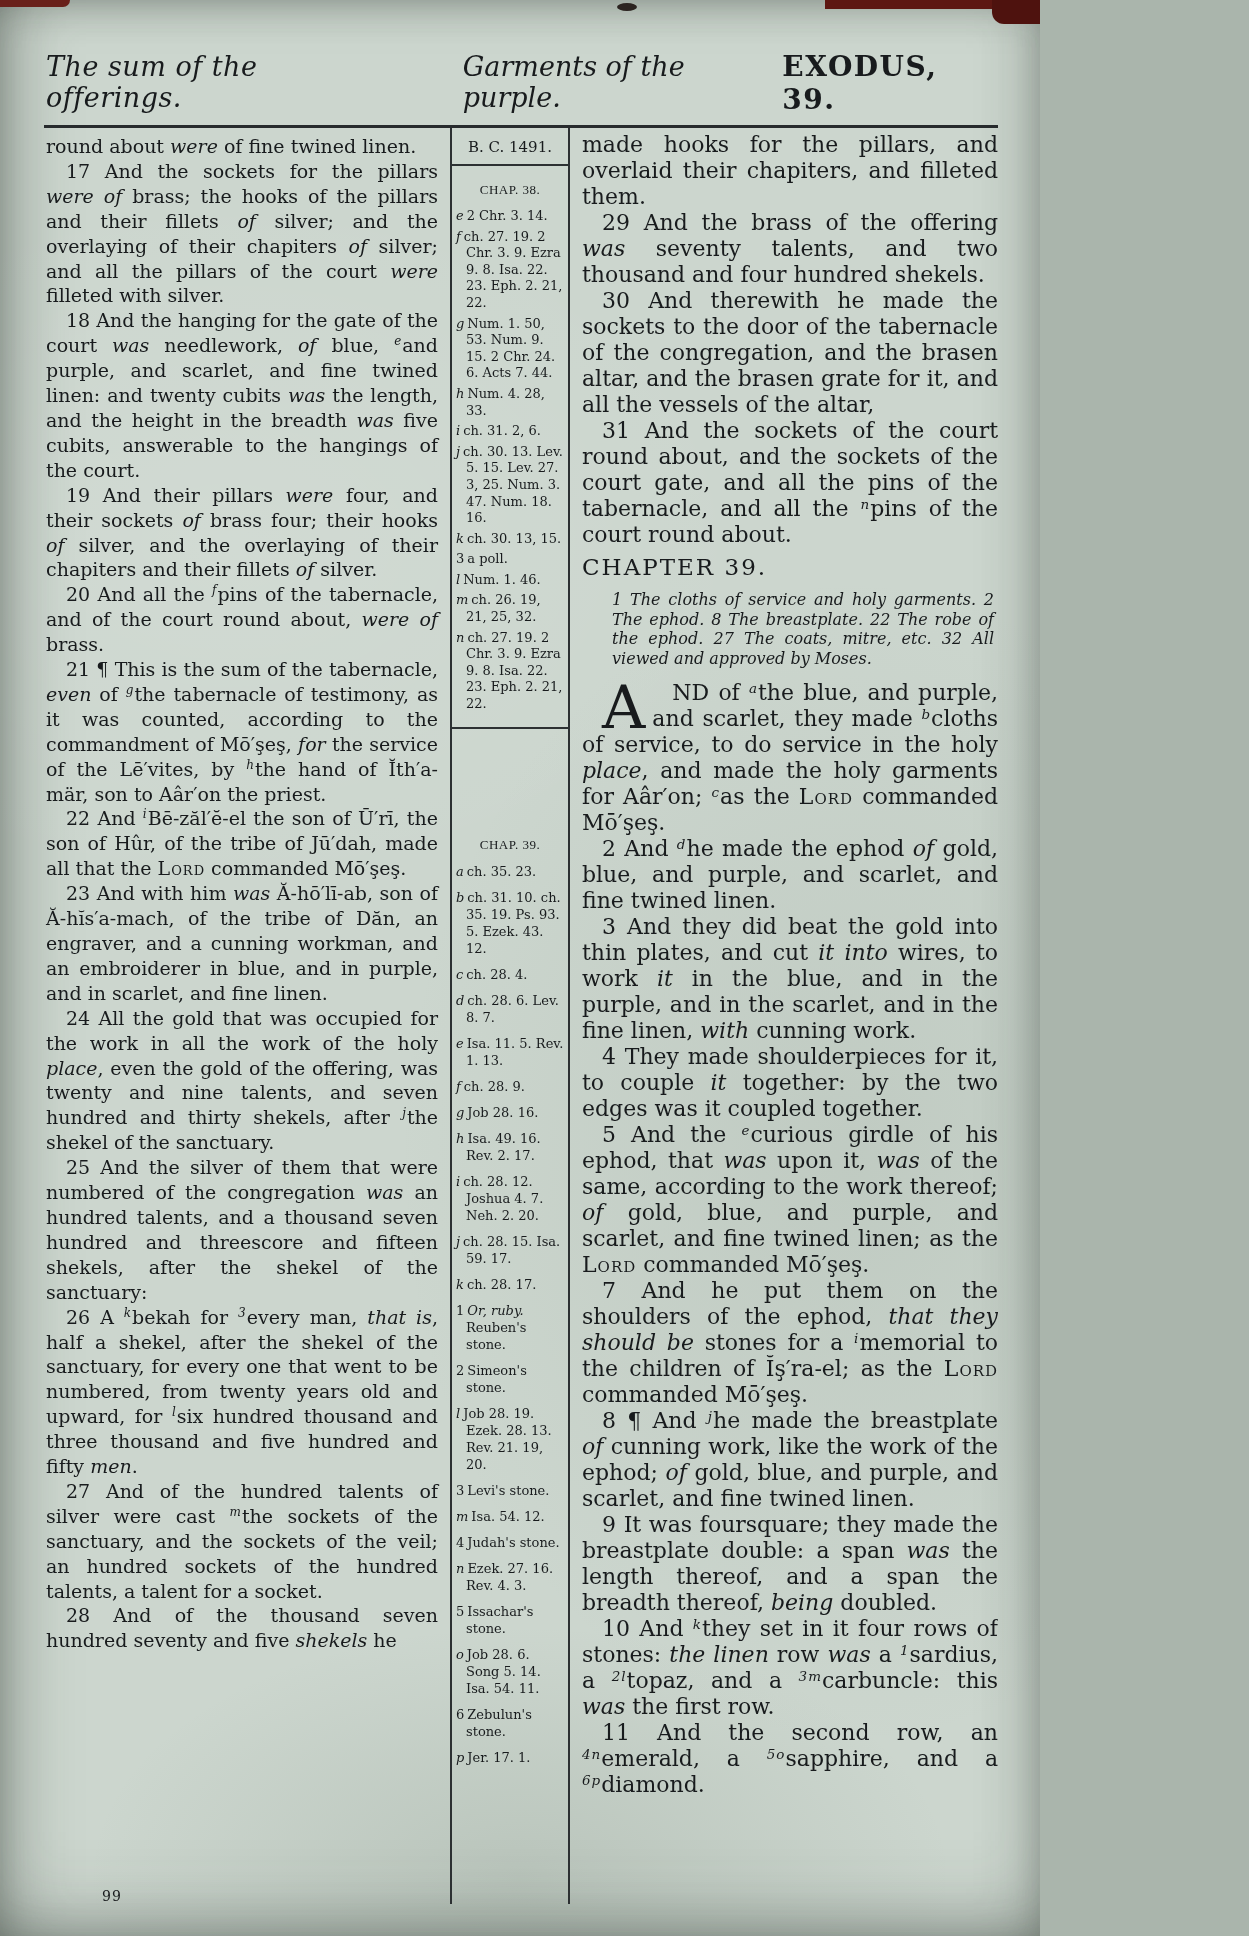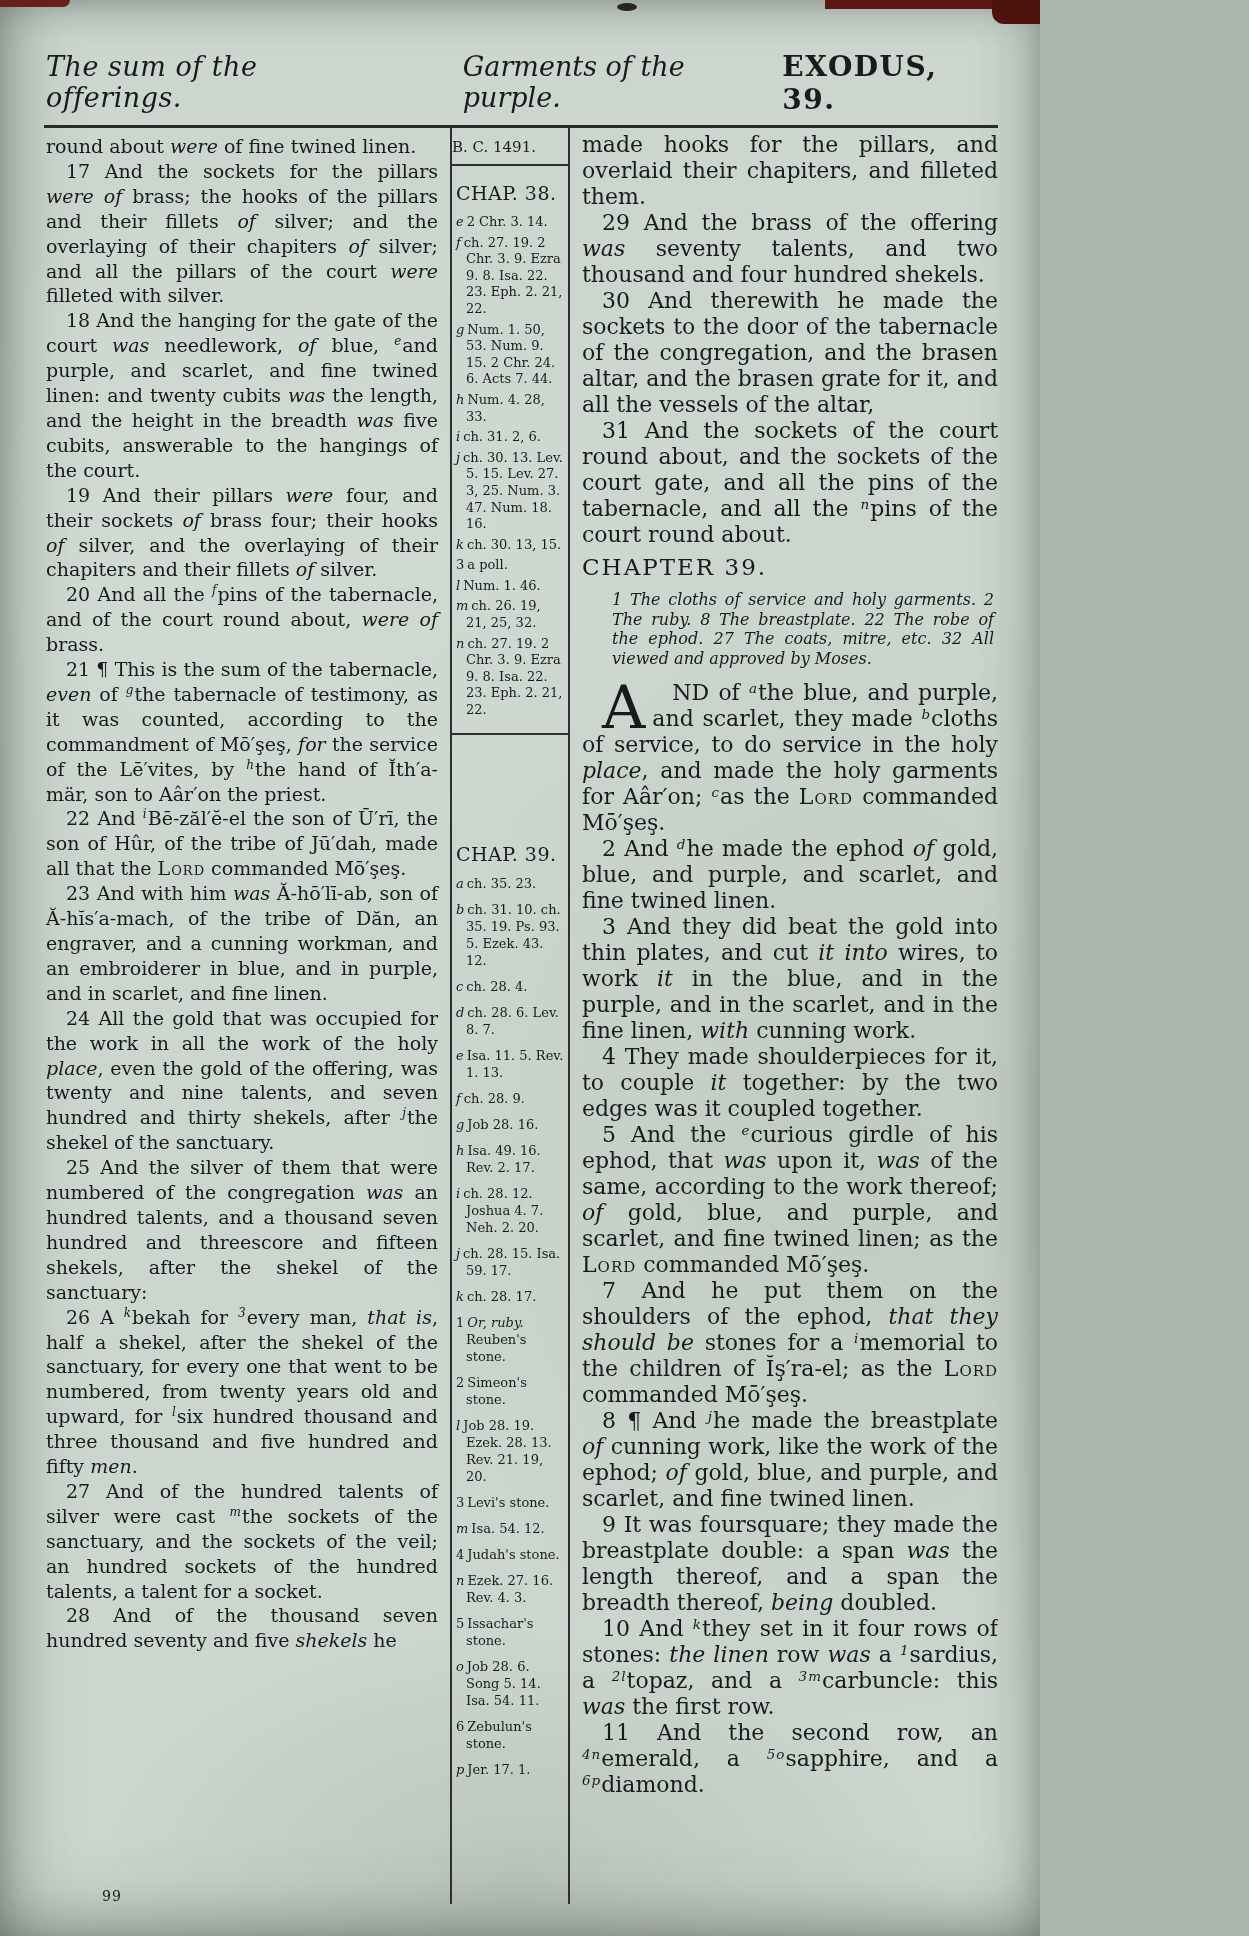--- a/index.html
+++ b/index.html
@@ -37,22 +37,22 @@
   .para{margin:0;text-align:justify;text-indent:20px;font-size:19px;line-height:24.9px;}
   .col-right .para{font-size:22px;line-height:26px;}
   .para.continuation{text-indent:0;}
   .para.chapter-heading{text-align:left;text-indent:0;font-size:23px;letter-spacing:2px;margin:6px 0 10px;line-height:26px;}
   .para.summary{font-size:16px;font-style:italic;line-height:19.5px;text-align:justify;text-indent:0;padding:0 4px 0 30px;margin-bottom:12px;}
   .dropcap-letter{float:left;font-size:60px;line-height:48px;padding:3px 7px 0 0;}
   sup.r{font-size:12px;font-style:italic;line-height:0;vertical-align:7px;margin-right:1px;}
   .col-right sup.r{font-size:13.5px;}
   .sc{font-variant:small-caps;letter-spacing:1px;}
   
-  .bc-box{font-size:15px;padding:10px 0 8px;border-bottom:2px solid #2c3032;margin:0 -4px;}
-  .ref-heading{font-size:19px;letter-spacing:0.5px;margin:16px 0 10px;}
+  .bc-box{text-align:center;font-size:15px;padding:10px 0 8px;border-bottom:2px solid #2c3032;margin:0 -4px;}
+  .ref-heading{text-align:center;font-size:13px;letter-spacing:0.5px;margin:16px 0 10px;font-family:Liberation Serif, serif;}
   .ref-entry{font-size:13px;line-height:16.6px;margin:0 0 4px;padding-left:10px;text-indent:-10px;text-align:left;}
   .ref-list-39 .ref-entry{margin-bottom:9px;line-height:17px;}
   .ref-key{font-style:italic;margin-right:3px;}
   .ref-key.num{font-style:normal;}
   .ref-divider{border-top:2px solid #2c3032;margin:14px -4px 0;}
   .ref-heading-39{margin-top:108px;}
   .page-number{position:absolute;left:102px;bottom:32px;font-size:14px;letter-spacing:1px;}
 </style>
 </head>
 <body>
@@ -130,21 +130,21 @@
           <div class="ref-entry"><span class="ref-key">p</span>Jer. 17. 1.</div>
         </div>
     </aside>
 
     <section class="col-right">
         <p class="para continuation">made hooks for the pillars, and overlaid their chapiters, and filleted them.</p>
         <p class="para verse">29 And the brass of the offering <i>was</i> seventy talents, and two thousand and four hundred shekels.</p>
         <p class="para verse">30 And therewith he made the sockets to the door of the tabernacle of the congregation, and the brasen altar, and the brasen grate for it, and all the vessels of the altar,</p>
         <p class="para verse">31 And the sockets of the court round about, and the sockets of the court gate, and all the pins of the tabernacle, and all the <sup class="r">n</sup>pins of the court round about.</p>
         <p class="para chapter-heading">CHAPTER 39.</p>
-        <p class="para summary">1 <i>The cloths of service and holy garments.</i> 2 <i>The ruby.</i> 8 <i>The breastplate.</i> 22 <i>The robe of the ephod.</i> 27 <i>The coats, mitre, etc.</i> 32 <i>All viewed and approved by Moses.</i></p>
+        <p class="para summary">1 <i>The cloths of service and holy garments.</i> 2 <i>The ephod.</i> 8 <i>The breastplate.</i> 22 <i>The robe of the ephod.</i> 27 <i>The coats, mitre, etc.</i> 32 <i>All viewed and approved by Moses.</i></p>
         <p class="para dropcap"><span class="dropcap-letter">A</span>ND of <sup class="r">a</sup>the blue, and purple, and scarlet, they made <sup class="r">b</sup>cloths of service, to do service in the holy <i>place</i>, and made the holy garments for Aâr′on; <sup class="r">c</sup>as the <span class="sc">Lord</span> commanded Mō′şeş.</p>
         <p class="para verse">2 And <sup class="r">d</sup>he made the ephod <i>of</i> gold, blue, and purple, and scarlet, and fine twined linen.</p>
         <p class="para verse">3 And they did beat the gold into thin plates, and cut <i>it into</i> wires, to work <i>it</i> in the blue, and in the purple, and in the scarlet, and in the fine linen, <i>with</i> cunning work.</p>
         <p class="para verse">4 They made shoulderpieces for it, to couple <i>it</i> together: by the two edges was it coupled together.</p>
         <p class="para verse">5 And the <sup class="r">e</sup>curious girdle of his ephod, that <i>was</i> upon it, <i>was</i> of the same, according to the work thereof; <i>of</i> gold, blue, and purple, and scarlet, and fine twined linen; as the <span class="sc">Lord</span> commanded Mō′şeş.</p>
         <p class="para verse">7 And he put them on the shoulders of the ephod, <i>that they should be</i> stones for a <sup class="r">i</sup>memorial to the children of Ĭş′ra-el; as the <span class="sc">Lord</span> commanded Mō′şeş.</p>
         <p class="para verse">8 ¶ And <sup class="r">j</sup>he made the breastplate <i>of</i> cunning work, like the work of the ephod; <i>of</i> gold, blue, and purple, and scarlet, and fine twined linen.</p>
         <p class="para verse">9 It was foursquare; they made the breastplate double: a span <i>was</i> the length thereof, and a span the breadth thereof, <i>being</i> doubled.</p>
         <p class="para verse">10 And <sup class="r">k</sup>they set in it four rows of stones: <i>the linen</i> row <i>was</i> a <sup class="r">1</sup>sardius, a <sup class="r">2</sup><sup class="r">l</sup>topaz, and a <sup class="r">3</sup><sup class="r">m</sup>carbuncle: this <i>was</i> the first row.</p>
         <p class="para verse">11 And the second row, an <sup class="r">4</sup><sup class="r">n</sup>emerald, a <sup class="r">5</sup><sup class="r">o</sup>sapphire, and a <sup class="r">6</sup><sup class="r">p</sup>diamond.</p>

